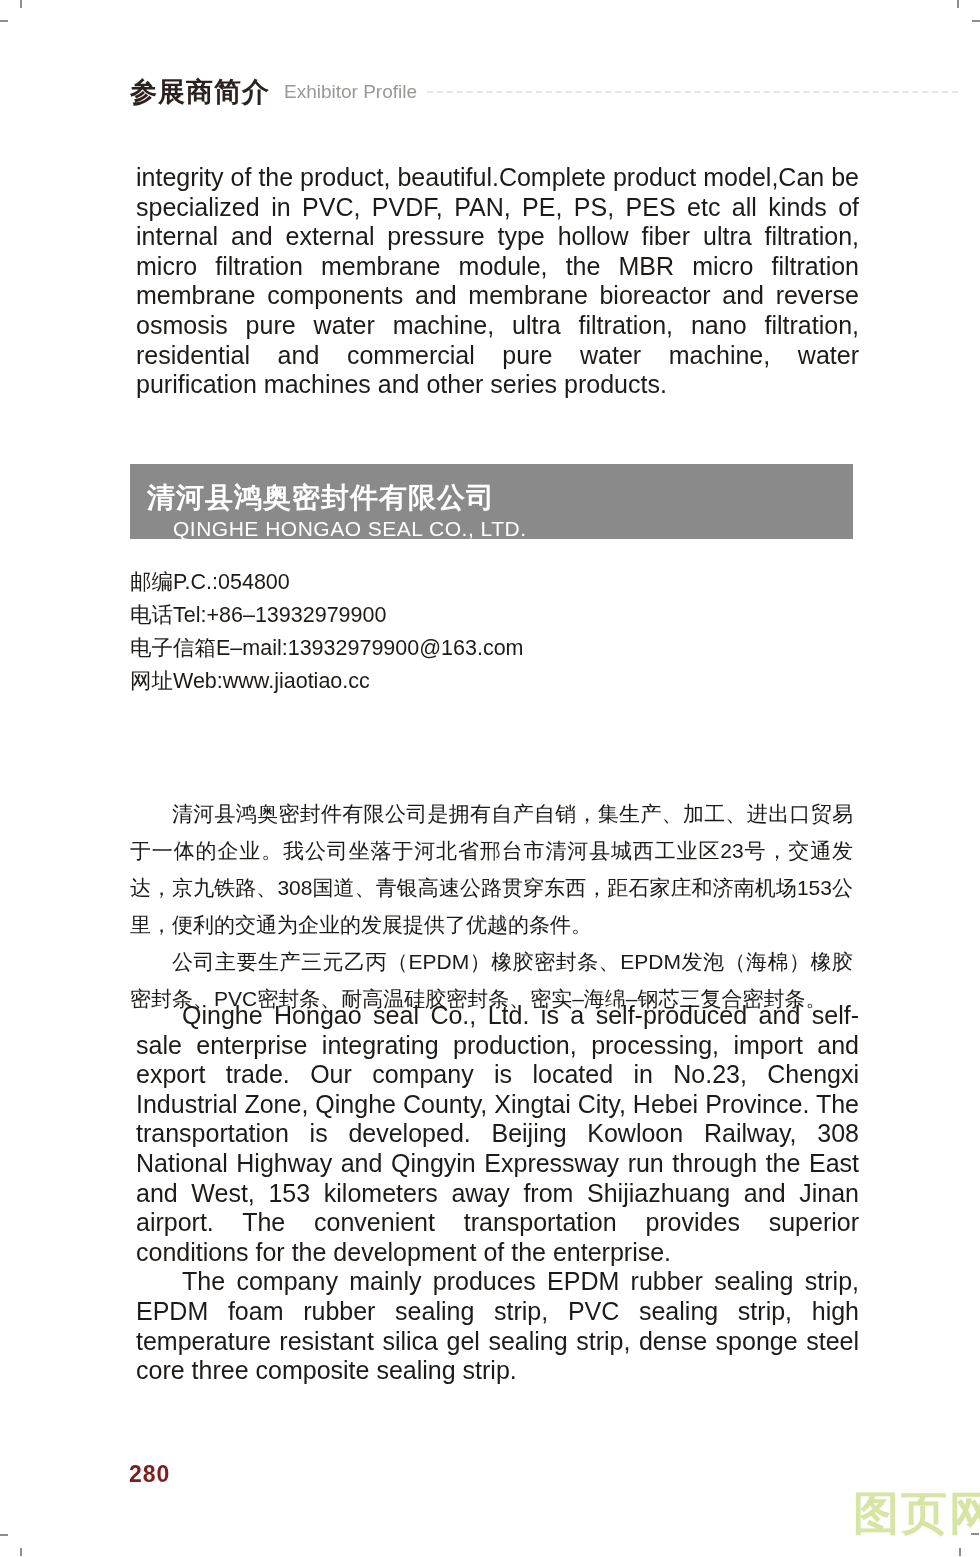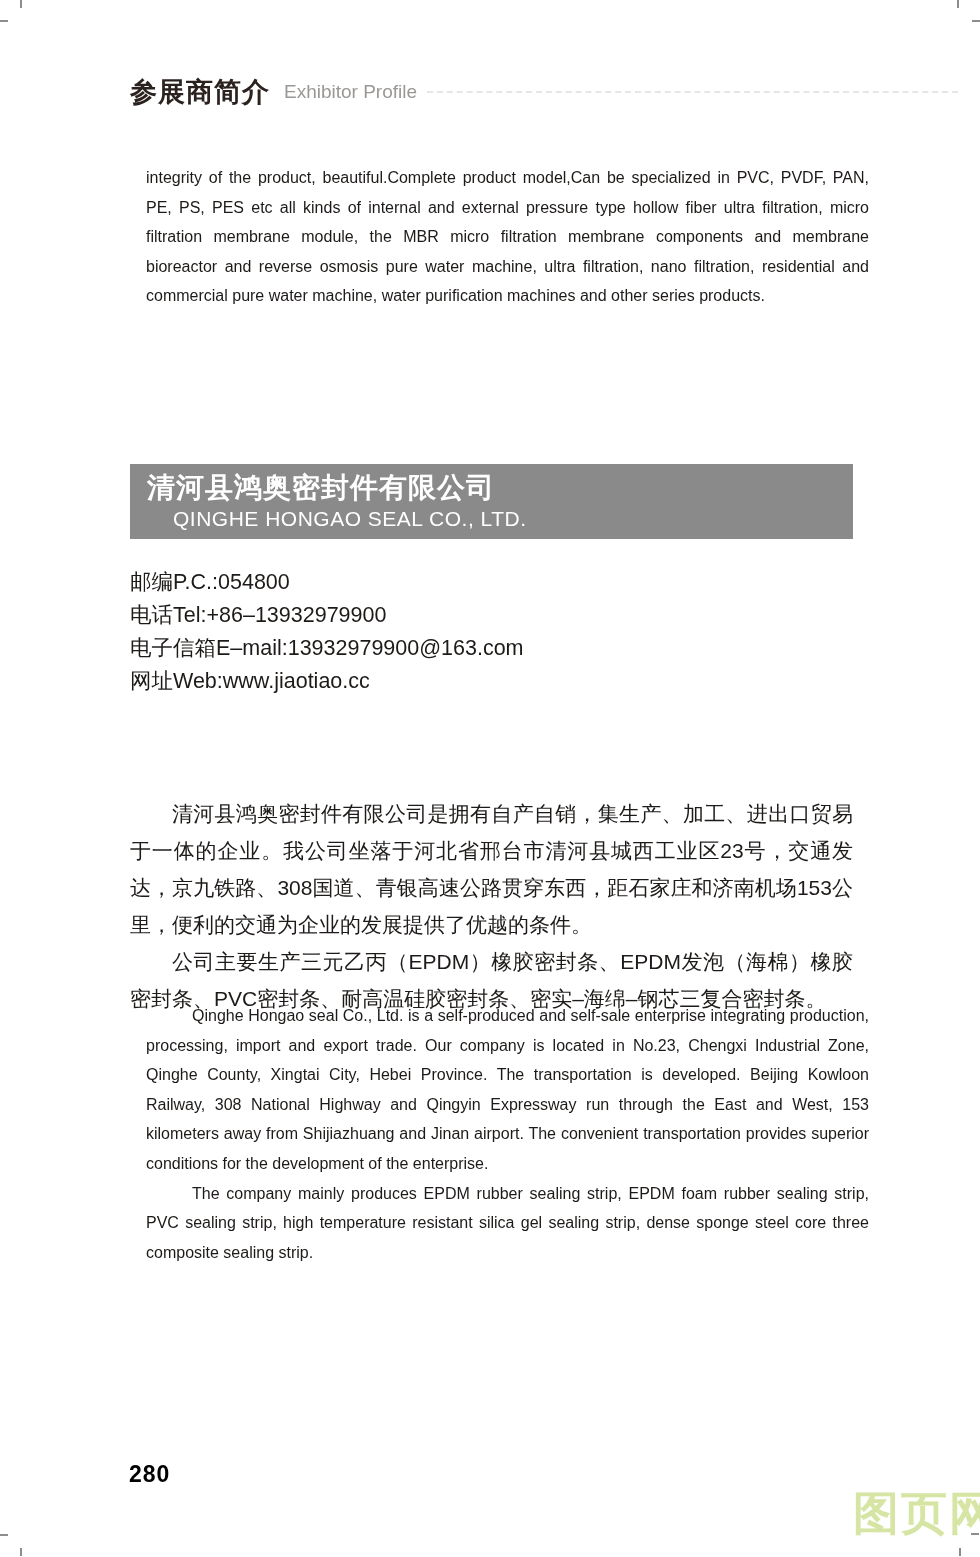--- a/index.html
+++ b/index.html
@@ -31,50 +31,50 @@
     font-size: 19px; color: #9b9794; margin-left: 14px; white-space: nowrap;
   }
   .header-rule {
     flex: 1; margin-left: 10px; height: 0;
     border-top: 2px dashed #cfcdcb;
     transform: scaleY(0.6);
   }
 
   
   .para-en {
-    position: absolute; left: 146px; width: 723px;
-    font-size: 16px; line-height: 29.6px;
+    position: absolute; left: 136px; width: 723px;
+    font-size: 25px; line-height: 29.6px;
     text-align: justify; color: #1d1a18;
   }
   .para-en p { text-indent: 46px; }
   .para-en p.no-indent { text-indent: 0; }
 
   .banner {
     position: absolute; left: 130px; top: 464px; width: 723px; height: 75px;
     background: #8a8a8a; color: #ffffff;
-    padding: 7px 0 0 17px;
+    padding: 17px 0 0 17px;
   }
   .banner-zh { font-size: 28px; font-weight: bold; letter-spacing: 1px; line-height: 34px; }
   .banner-en { font-size: 21px; line-height: 27px; letter-spacing: 0.5px; margin-left: 26px; }
 
   .contact {
     position: absolute; left: 130px; top: 566px; width: 723px;
     font-size: 21.5px; line-height: 33px; color: #1d1a18;
   }
 
   .para-zh {
     position: absolute; left: 130px; width: 723px;
     font-size: 21px; line-height: 37px;
     text-align: justify; color: #1d1a18; margin-top: 32px;
   }
   .para-zh p { text-indent: 2em; }
 
   .page-number {
     position: absolute; left: 129px; top: 1461px;
-    font-size: 23px; font-weight: bold; color: #000000;
+    font-size: 23px; font-weight: bold; color: #7f1d1d;
     letter-spacing: 1px;
   }
 
   .watermark {
     position: absolute; left: 853px; top: 1490px;
     color: #d6e5a3; line-height: 1;
     white-space: nowrap;
   }
   .watermark .wm-text {
     font-size: 46px; font-weight: bold; letter-spacing: 2px;

